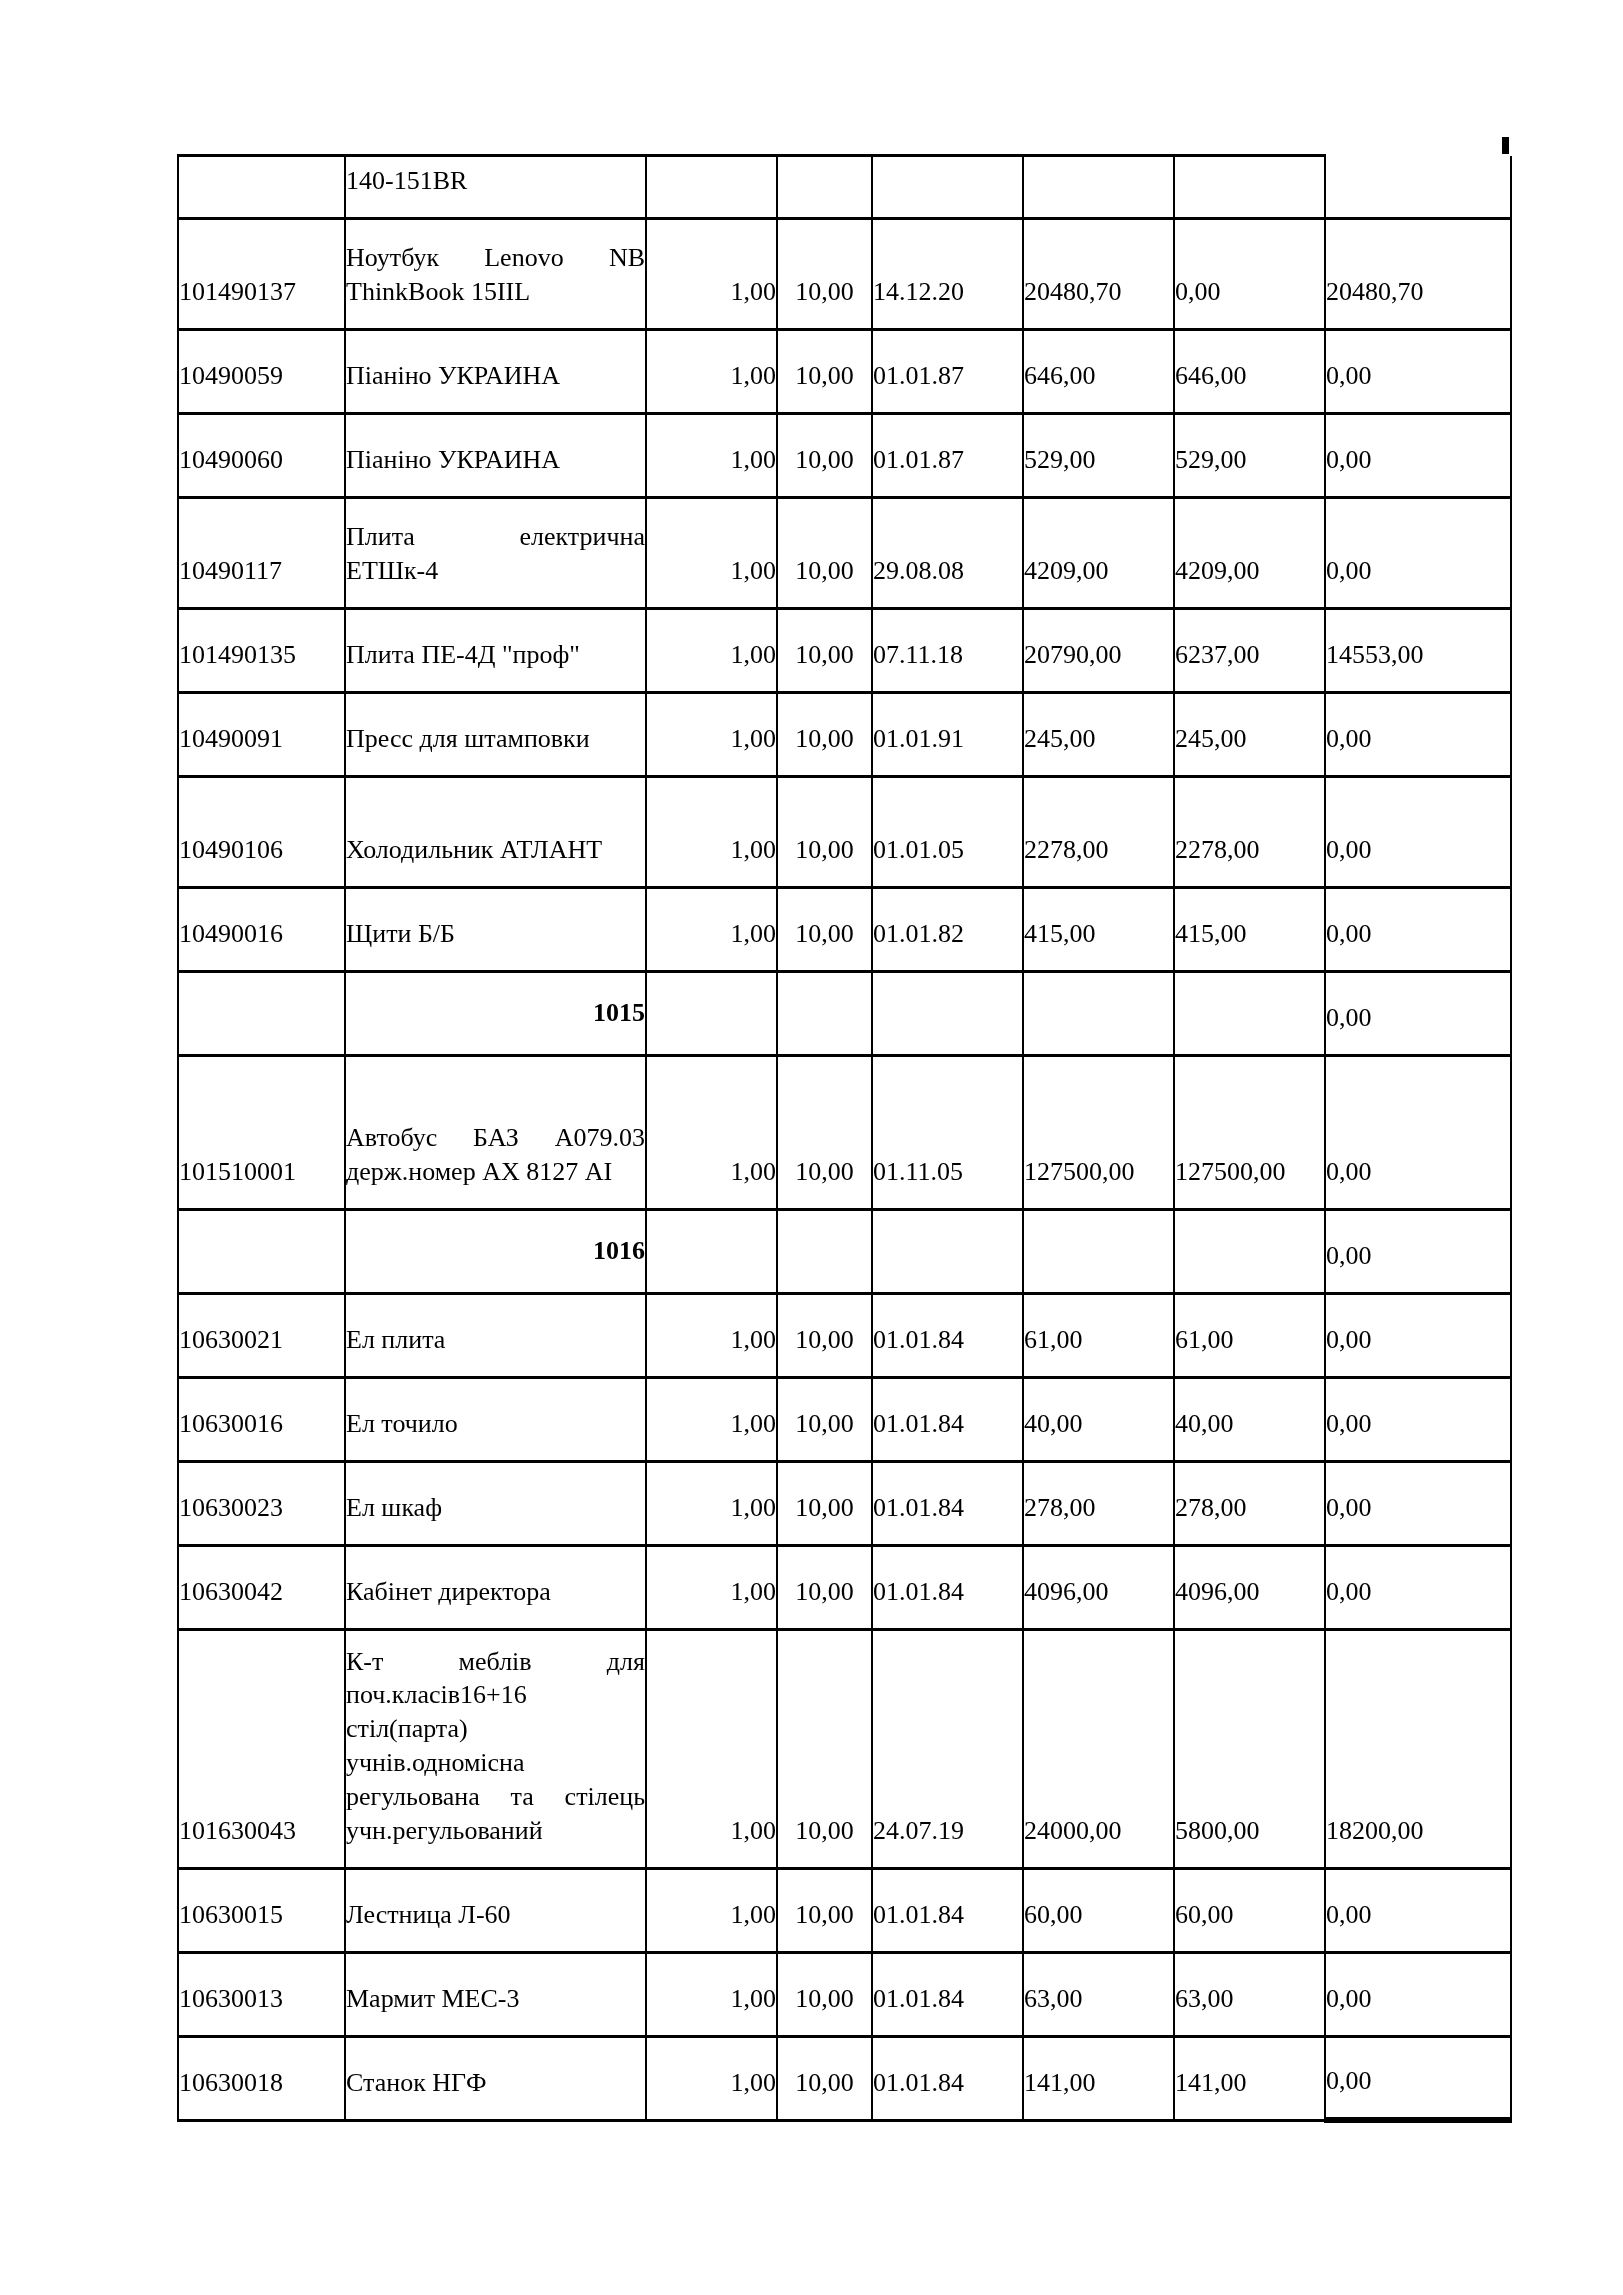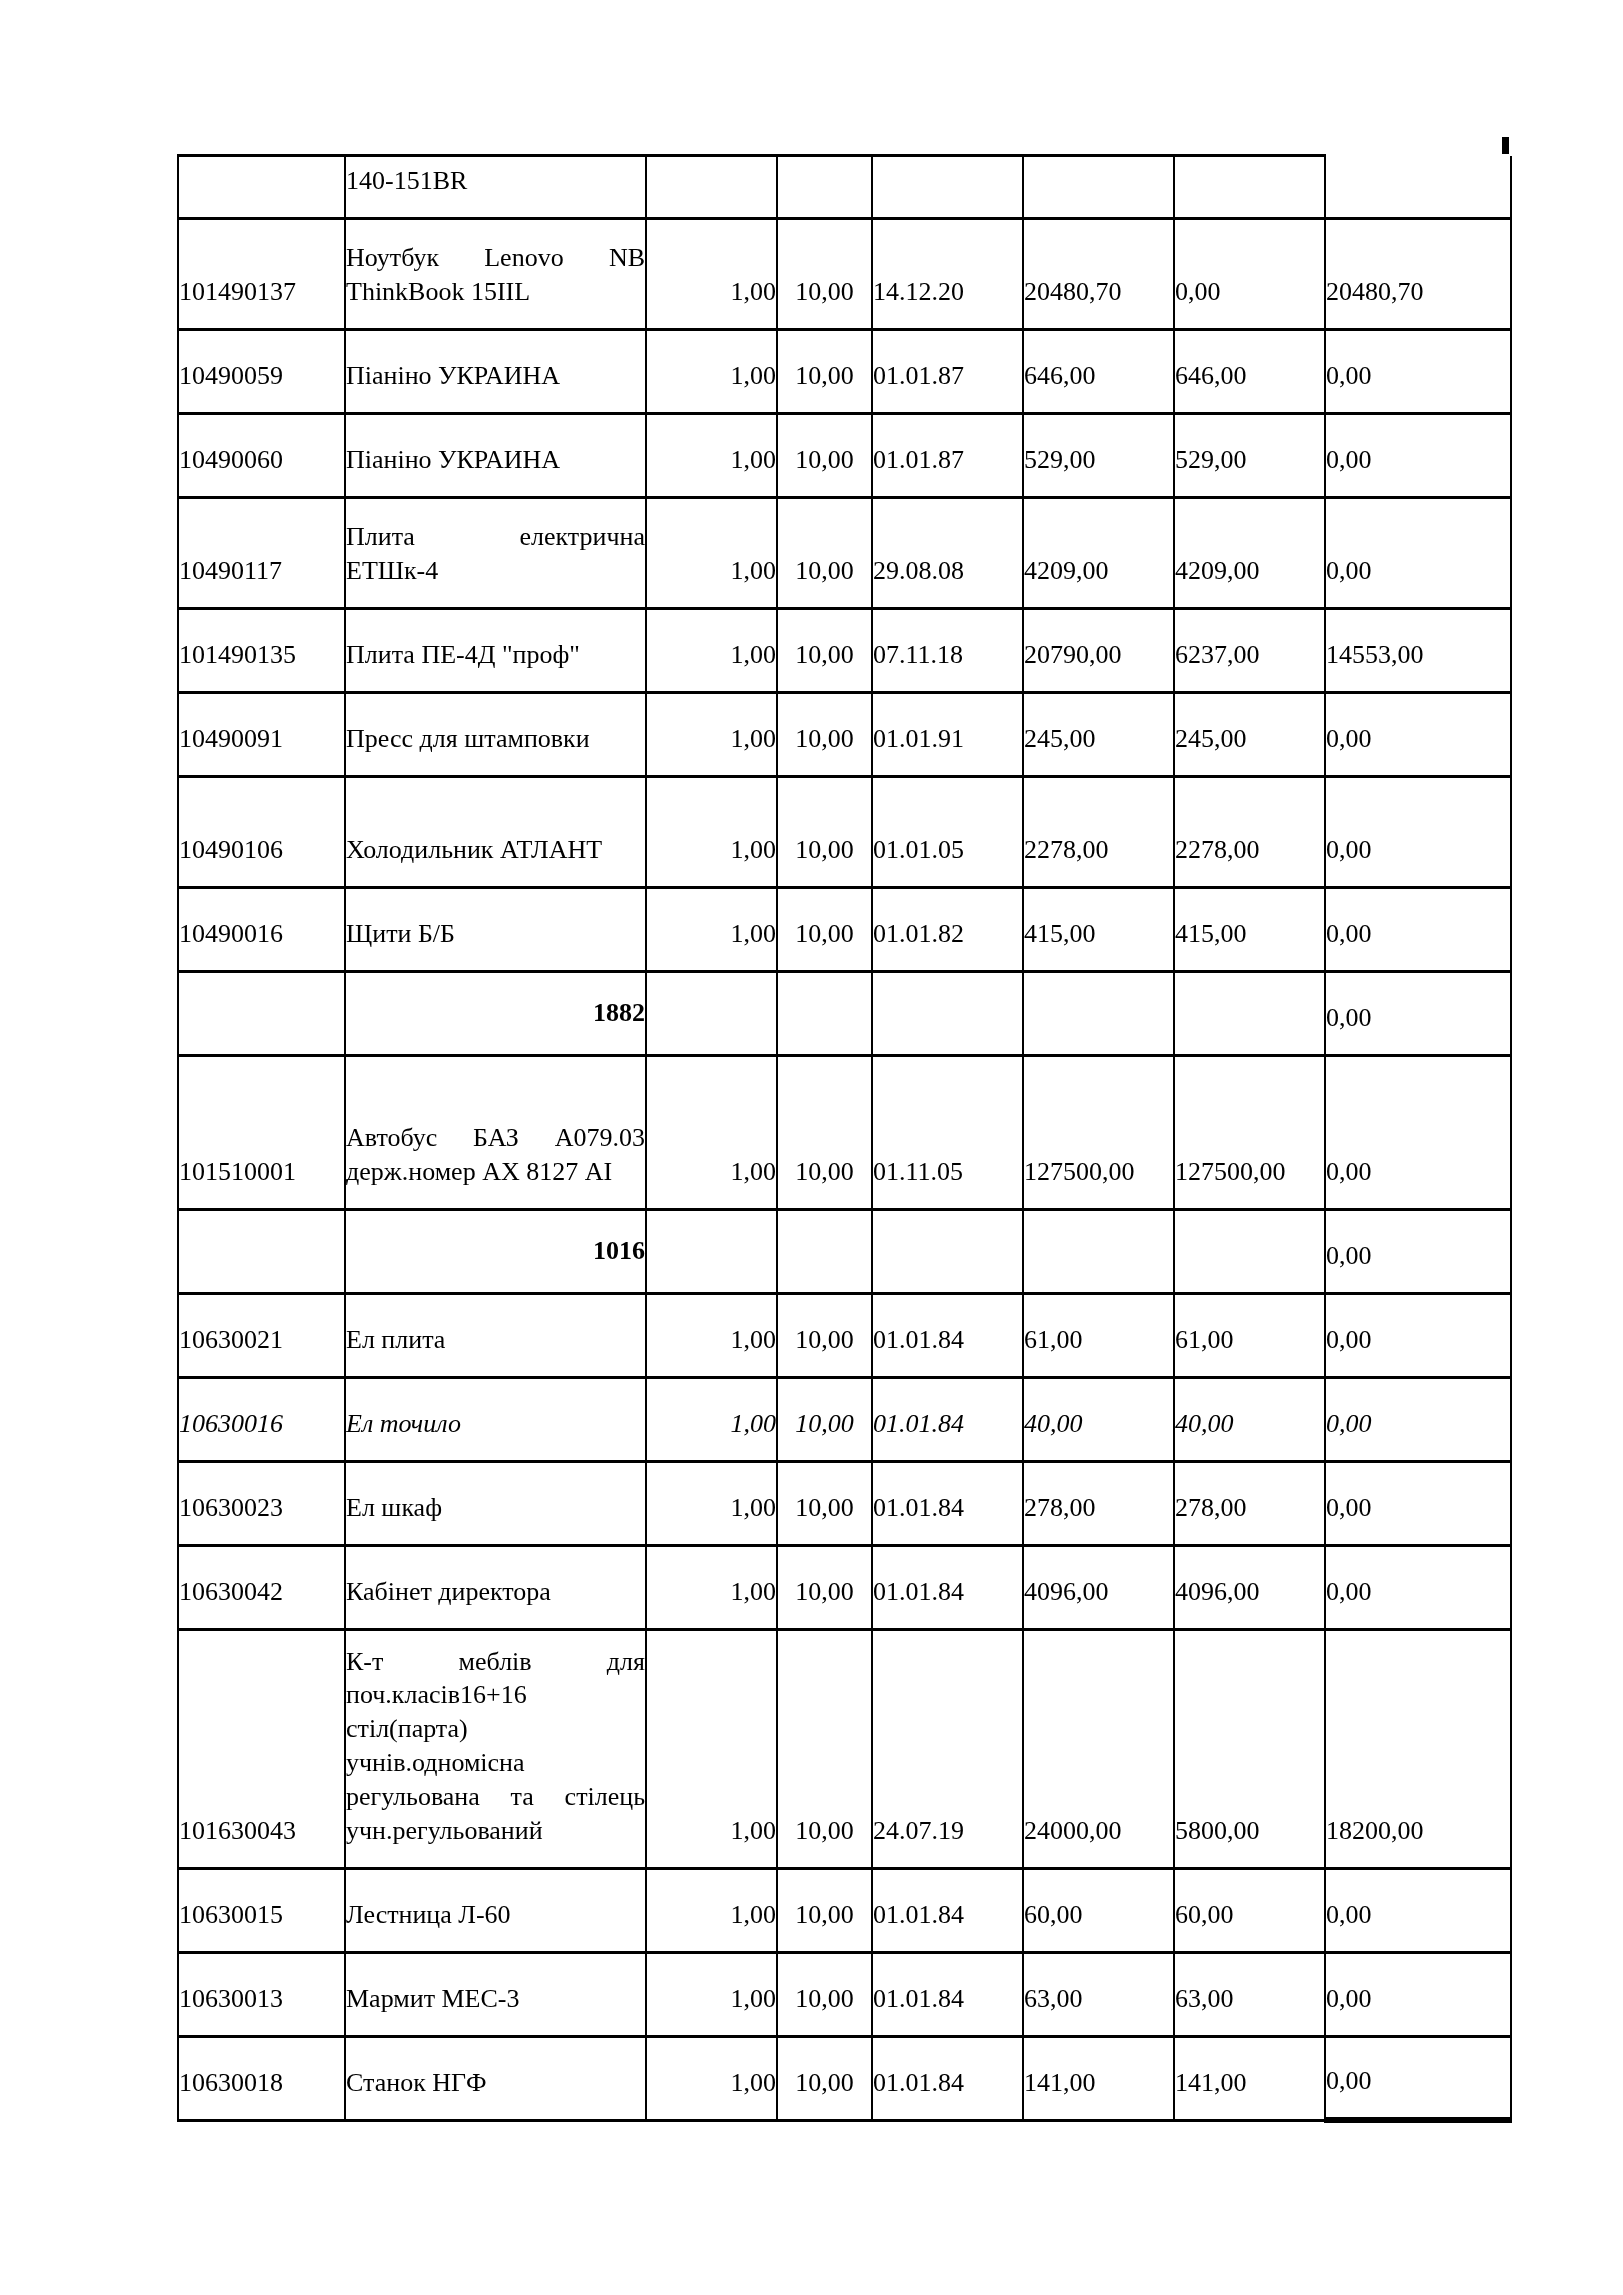--- a/index.html
+++ b/index.html
@@ -164,21 +164,21 @@
           <td class="c-name"><span>Щити Б/Б</span></td>
           <td class="c-qty"><span>1,00</span></td>
           <td class="c-rate"><span>10,00</span></td>
           <td class="c-date"><span>01.01.82</span></td>
           <td class="c-value1"><span>415,00</span></td>
           <td class="c-value2"><span>415,00</span></td>
           <td class="c-residual"><span>0,00</span></td>
         </tr>
         <tr class="group-row" style="height: 84px;">
           <td class="c-id"></td>
-          <td class="c-name"><span>1882</span></td>
+          <td class="c-name"><span>1015</span></td>
           <td class="c-qty"></td>
           <td class="c-rate"></td>
           <td class="c-date"></td>
           <td class="c-value1"></td>
           <td class="c-value2"></td>
           <td class="c-residual"><span>0,00</span></td>
         </tr>
         <tr class="item-row" style="height: 154px;">
           <td class="c-id"><span>101510001</span></td>
           <td class="c-name"><span>Автобус БАЗ А079.03 держ.номер АХ 8127 АІ</span></td>
@@ -202,21 +202,21 @@
         <tr class="item-row" style="height: 84px;">
           <td class="c-id"><span>10630021</span></td>
           <td class="c-name"><span>Ел плита</span></td>
           <td class="c-qty"><span>1,00</span></td>
           <td class="c-rate"><span>10,00</span></td>
           <td class="c-date"><span>01.01.84</span></td>
           <td class="c-value1"><span>61,00</span></td>
           <td class="c-value2"><span>61,00</span></td>
           <td class="c-residual"><span>0,00</span></td>
         </tr>
-        <tr class="item-row" style="height: 84px; font-style: italic;">
+        <tr class="item-row" style="height: 84px;">
           <td class="c-id"><span>10630016</span></td>
           <td class="c-name"><span>Ел точило</span></td>
           <td class="c-qty"><span>1,00</span></td>
           <td class="c-rate"><span>10,00</span></td>
           <td class="c-date"><span>01.01.84</span></td>
           <td class="c-value1"><span>40,00</span></td>
           <td class="c-value2"><span>40,00</span></td>
           <td class="c-residual"><span>0,00</span></td>
         </tr>
         <tr class="item-row" style="height: 84px;">

